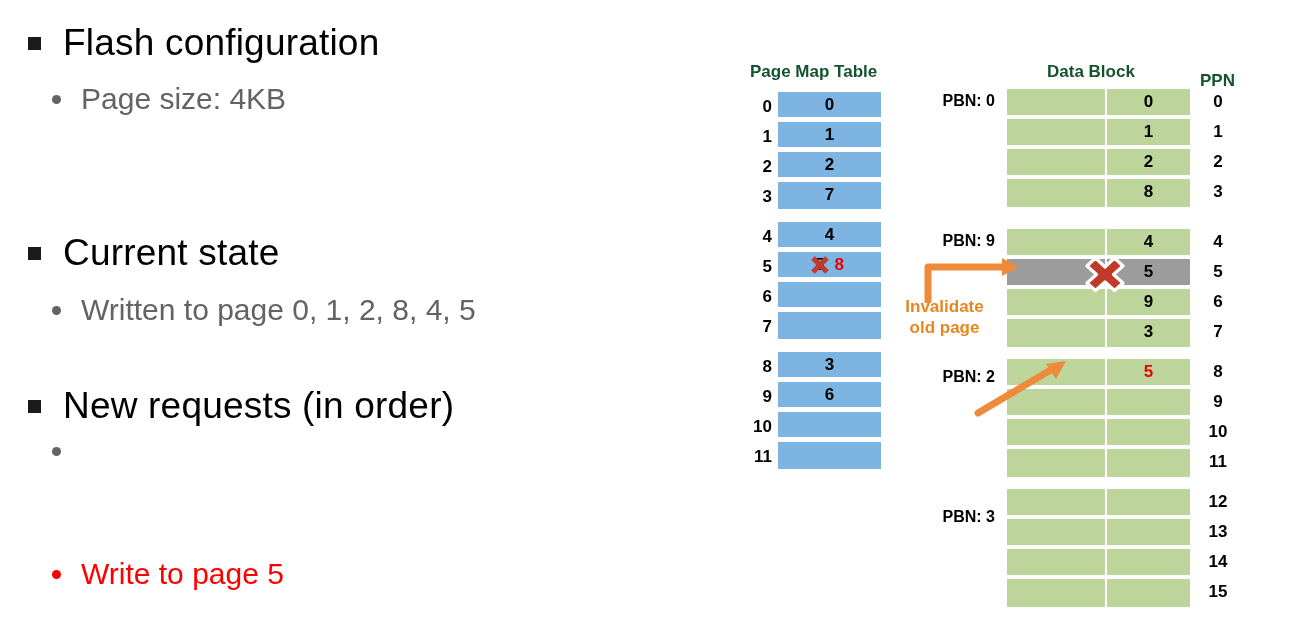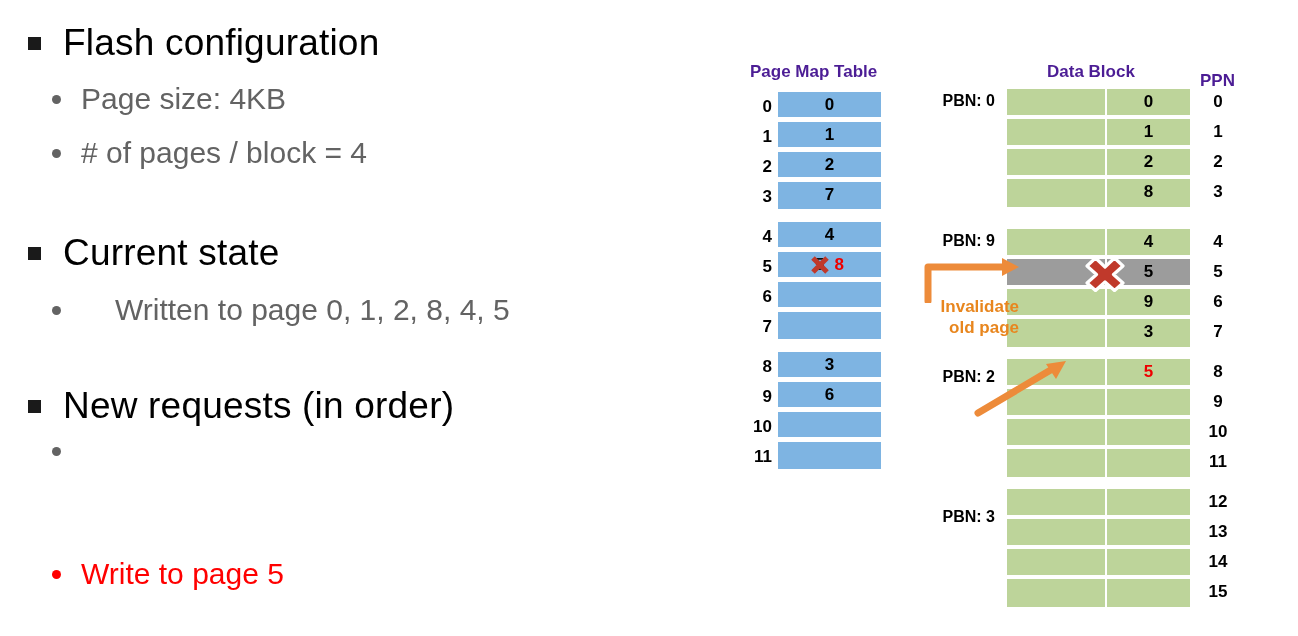--- a/index.html
+++ b/index.html
@@ -77,21 +77,21 @@
     position: absolute;
     left: 700px;
     top: 0;
     width: 598px;
     height: 636px;
   }
   .diag-header {
     position: absolute;
     font-size: 17px;
     font-weight: bold;
-    color: #4c1d95;
+    color: #14532d;
     white-space: nowrap;
   }
 
   
   .pmt-idx {
     position: absolute;
     width: 34px;
     text-align: right;
     font-size: 17px;
     font-weight: bold;
@@ -225,31 +225,27 @@
     <div class="l1-item" style="left:28px; top:22px;">
       <span class="l1-bullet"></span>
       <span class="l1-text">Flash configuration</span>
     </div>
 
     <div class="l2-item" style="left:52px; top:82px;">
       <span class="l2-bullet"></span>
       <span class="l2-text">Page size: 4KB</span>
     </div>
 
-    <div class="l2-item" style="left:52px; top:136px;">
-      <span class="l2-bullet"></span>
-      <span class="l2-text"># of pages / block = 4</span>
-    </div>
 
     <div class="l1-item" style="left:28px; top:232px;">
       <span class="l1-bullet"></span>
       <span class="l1-text">Current state</span>
     </div>
 
-    <div class="l2-item" style="left:52px; top:293px;gap:34px;">
+    <div class="l2-item" style="left:52px; top:293px;">
       <span class="l2-bullet"></span>
       <span class="l2-text">Written to page 0, 1, 2, 8, 4, 5</span>
     </div>
 
     <div class="l1-item" style="left:28px; top:385px;">
       <span class="l1-bullet"></span>
       <span class="l1-text">New requests (in order)</span>
     </div>
 
     <div class="l2-item" style="left:52px; top:447px;">
@@ -395,21 +391,21 @@
     <div class="ppn-idx" style="top:492px;">12</div>
     <div class="ppn-idx" style="top:522px;">13</div>
     <div class="ppn-idx" style="top:552px;">14</div>
     <div class="ppn-idx" style="top:582px;">15</div>
 
     <svg class="arrow-svg" style="left:222px; top:255px; width:100px; height:48px;" viewBox="0 0 100 48">
       <path d="M6 46 L6 12 L84 12" stroke="#ED8B3A" stroke-width="7" fill="none" stroke-linecap="round" stroke-linejoin="round"></path>
       <path d="M80 3 L97 12 L80 21 Z" fill="#ED8B3A"></path>
     </svg>
 
-    <div class="anno" style="left:194px; top:296px; width:125px;text-align:right;">
+    <div class="anno" style="left:182px; top:296px; width:125px;">
       <div>Invalidate</div>
       <div>old page</div>
     </div>
 
     <svg class="arrow-svg" style="left:274px; top:355px; width:96px; height:62px;" viewBox="0 0 96 62">
       <line x1="4" y1="58" x2="80" y2="13" stroke="#ED8B3A" stroke-width="7" stroke-linecap="round"></line>
       <path d="M92 6 L72 9 L82 24 Z" fill="#ED8B3A"></path>
     </svg>
 
 

